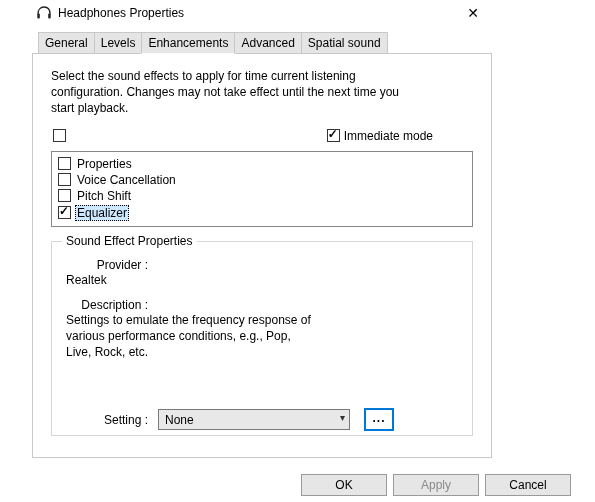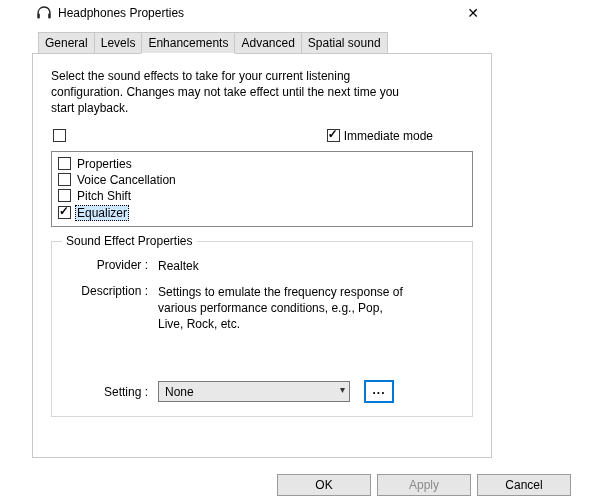--- a/index.html
+++ b/index.html
@@ -106,21 +106,21 @@
       padding: 16px 14px 4px 14px;
       min-height: 176px;
     }
     .fieldset .legend {
       position: absolute;
       top: -8px; left: 10px;
       background: #fff;
       padding: 0 4px;
       font-size: 12px;
     }
-    .kv { display: flex; margin-bottom: 10px; }
+    .kv { display: flex; margin-bottom: 10px; flex-direction: column; }
     .kv .k { width: 92px; text-align: right; padding-right: 10px; }
     .kv .v { flex: 1; max-width: 250px; line-height: 1.35; }
     .settingrow {
       display: flex; align-items: center;
       margin-top: 48px;
     }
     .settingrow .k { width: 92px; text-align: right; padding-right: 10px; }
     .select {
       width: 192px; height: 21px;
       background: #e8e8e8;
@@ -143,21 +143,21 @@
       font-weight: bold;
       letter-spacing: 1px;
       padding-bottom:4px;
     }
     .footer {
       position: absolute;
       bottom: 6px; right: 24px;
       display: flex; gap: 6px;
     }
     .btn {
-      width: 94px; height: 22px;
+      width: 86px; height: 22px;
       border: 1px solid #9a9a9a;
       background: #e6e6e6;
       font-size: 12px;
       display: flex; align-items: center; justify-content: center;
     }
     .btn.disabled { color: #8a8a8a; }
   </style>
 </head>
 <body>
 
@@ -176,21 +176,21 @@
 
   <div class="tabs">
     <div class="tab">General</div>
     <div class="tab">Levels</div>
     <div class="tab active">Enhancements</div>
     <div class="tab">Advanced</div>
     <div class="tab">Spatial sound</div>
   </div>
 
   <div class="panel">
-    <p class="intro">Select the sound effects to take for your current listening configuration. Changes may not take effect until the next time you start playback.</p>
+    <p class="intro">Select the sound effects to apply for time current listening configuration. Changes may not take effect until the next time you start playback.</p>
 
     <div class="toprow">
       <label class="checkwrap">
         <span class="checkbox"></span>
       </label>
       <label class="checkwrap right">
         <span class="checkbox checked"></span>
         <span>Immediate mode</span>
       </label>
     </div>

